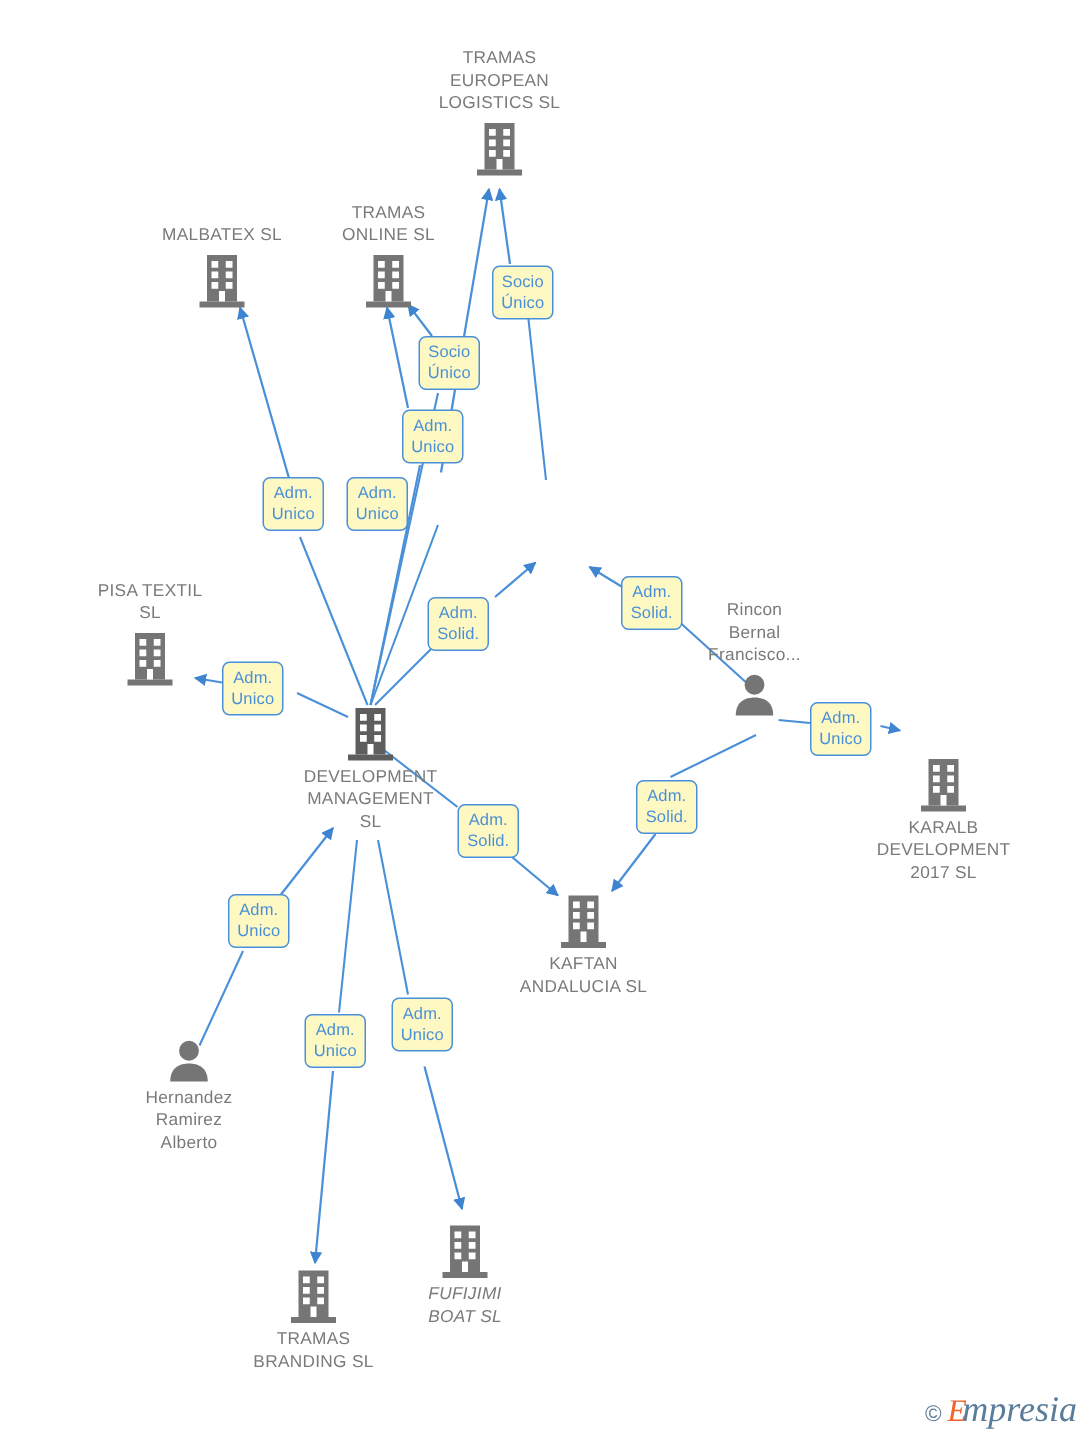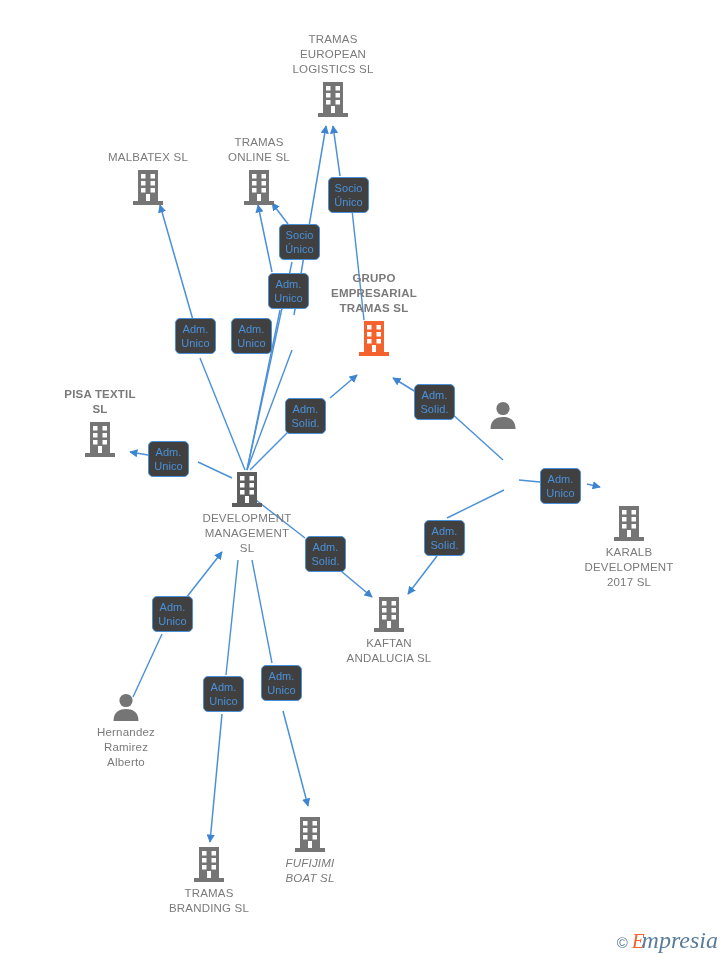--- a/index.html
+++ b/index.html
@@ -47,21 +47,21 @@
     display: block;
     margin: 0 auto;
     line-height: 0;
   }
   .node.label-top .node-label { margin-bottom: 3px; }
   .node.label-bottom .node-label { margin-top: 3px; }
 
   .rel-box {
     position: absolute;
     box-sizing: border-box;
-    background: #404040;
+    background: #fef9c3;
     border: 1.4px solid #4a90d9;
     border-radius: 5px;
     color: #4a90d9;
     font-size: 11px;
     line-height: 14px;
     text-align: center;
     padding: 3px 4px 4px 4px;
     white-space: pre-line;
     letter-spacing: 0.1px;
   }
@@ -204,42 +204,22 @@
           <rect x="10" y="13" width="4.5" height="4.5"></rect>
           <rect x="19.5" y="13" width="4.5" height="4.5"></rect>
           <rect x="10" y="20" width="4.5" height="4.5"></rect>
           <rect x="19.5" y="20" width="4.5" height="4.5"></rect>
           <rect x="15" y="26" width="4" height="7"></rect>
         </g>
       </svg>
     </span>
   </div>
 
-  <div class="node label-top" style="left:374px; top:271px;">
-    <div class="node-label highlight">GRUPO
-EMPRESARIAL
-TRAMAS  SL</div>
-    <span class="node-icon">
-      <svg width="34" height="38" viewBox="0 0 34 38">
-        <rect x="7" y="2" width="20" height="31" fill="#f4622e"></rect>
-        <rect x="2" y="33" width="30" height="4" fill="#f4622e"></rect>
-        <g fill="#ffffff">
-          <rect x="10" y="6" width="4.5" height="4.5"></rect>
-          <rect x="19.5" y="6" width="4.5" height="4.5"></rect>
-          <rect x="10" y="13" width="4.5" height="4.5"></rect>
-          <rect x="19.5" y="13" width="4.5" height="4.5"></rect>
-          <rect x="10" y="20" width="4.5" height="4.5"></rect>
-          <rect x="19.5" y="20" width="4.5" height="4.5"></rect>
-          <rect x="15" y="26" width="4" height="7"></rect>
-        </g>
-      </svg>
-    </span>
-  </div>
-
-  <div class="node label-top" style="left:100px; top:387px;font-weight:bold;">
+
+  <div class="node label-top" style="left:100px; top:387px;">
     <div class="node-label">PISA TEXTIL
 SL</div>
     <span class="node-icon">
       <svg width="34" height="38" viewBox="0 0 34 38">
         <rect x="7" y="2" width="20" height="31" fill="#757575"></rect>
         <rect x="2" y="33" width="30" height="4" fill="#757575"></rect>
         <g fill="#ffffff">
           <rect x="10" y="6" width="4.5" height="4.5"></rect>
           <rect x="19.5" y="6" width="4.5" height="4.5"></rect>
           <rect x="10" y="13" width="4.5" height="4.5"></rect>
@@ -267,20 +247,23 @@
           <rect x="15" y="26" width="4" height="7"></rect>
         </g>
       </svg>
     </span>
     <div class="node-label">DEVELOPMENT
 MANAGEMENT
 SL</div>
   </div>
 
   <div class="node label-top" style="left:503px; top:400px;">
+    <div class="node-label">Rincon
+Bernal
+Francisco...</div>
     <span class="node-icon">
       <svg width="30" height="30" viewBox="0 0 30 30">
         <circle cx="15" cy="8.5" r="6.6" fill="#757575"></circle>
         <path d="M 2.5 29 C 2.5 19.5 9 17 15 17 C 21 17 27.5 19.5 27.5 29 Z" fill="#757575"></path>
       </svg>
     </span>
   </div>
 
   <div class="node label-bottom" style="left:629px; top:504px;">
     <span class="node-icon">

